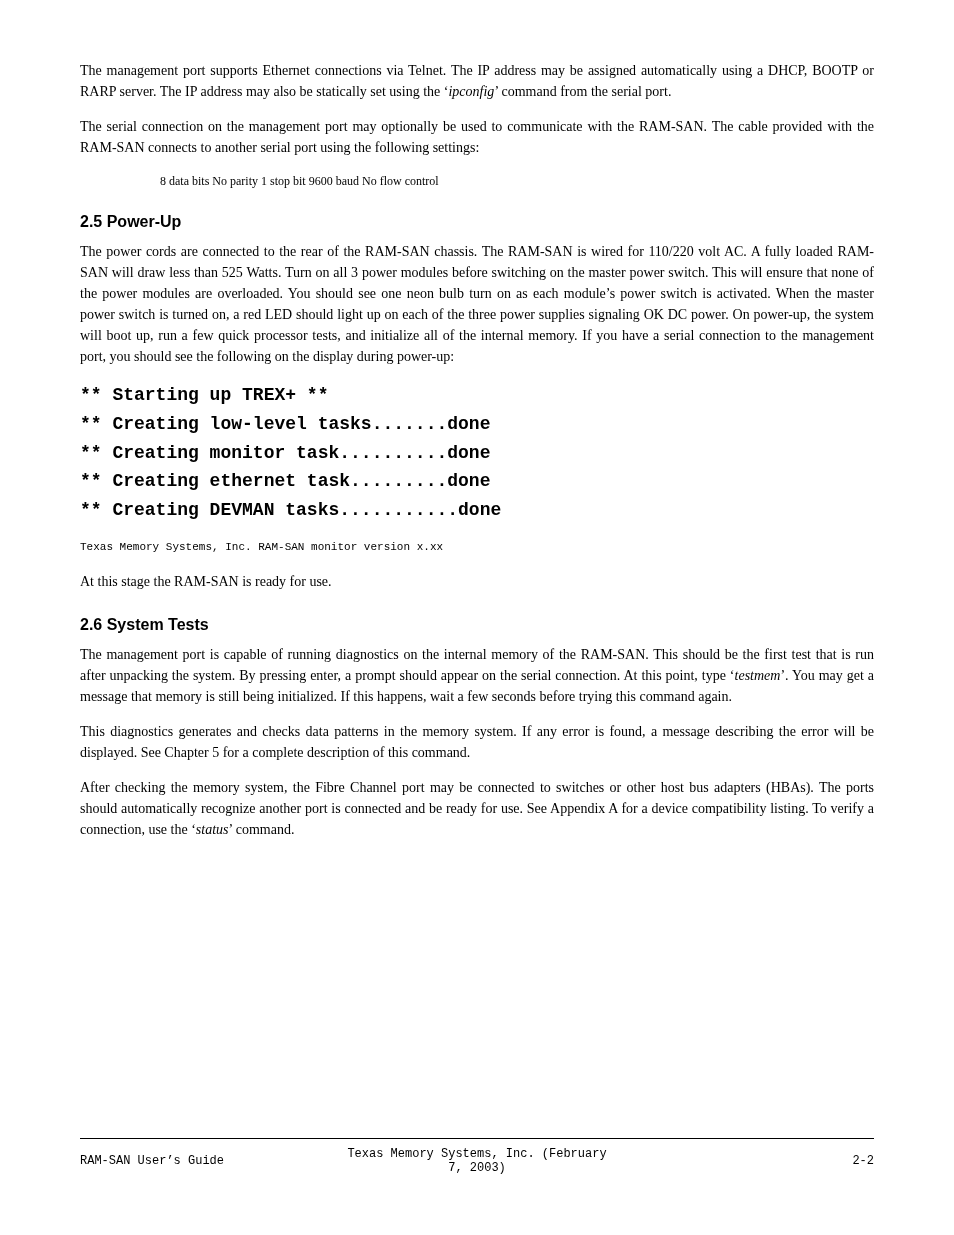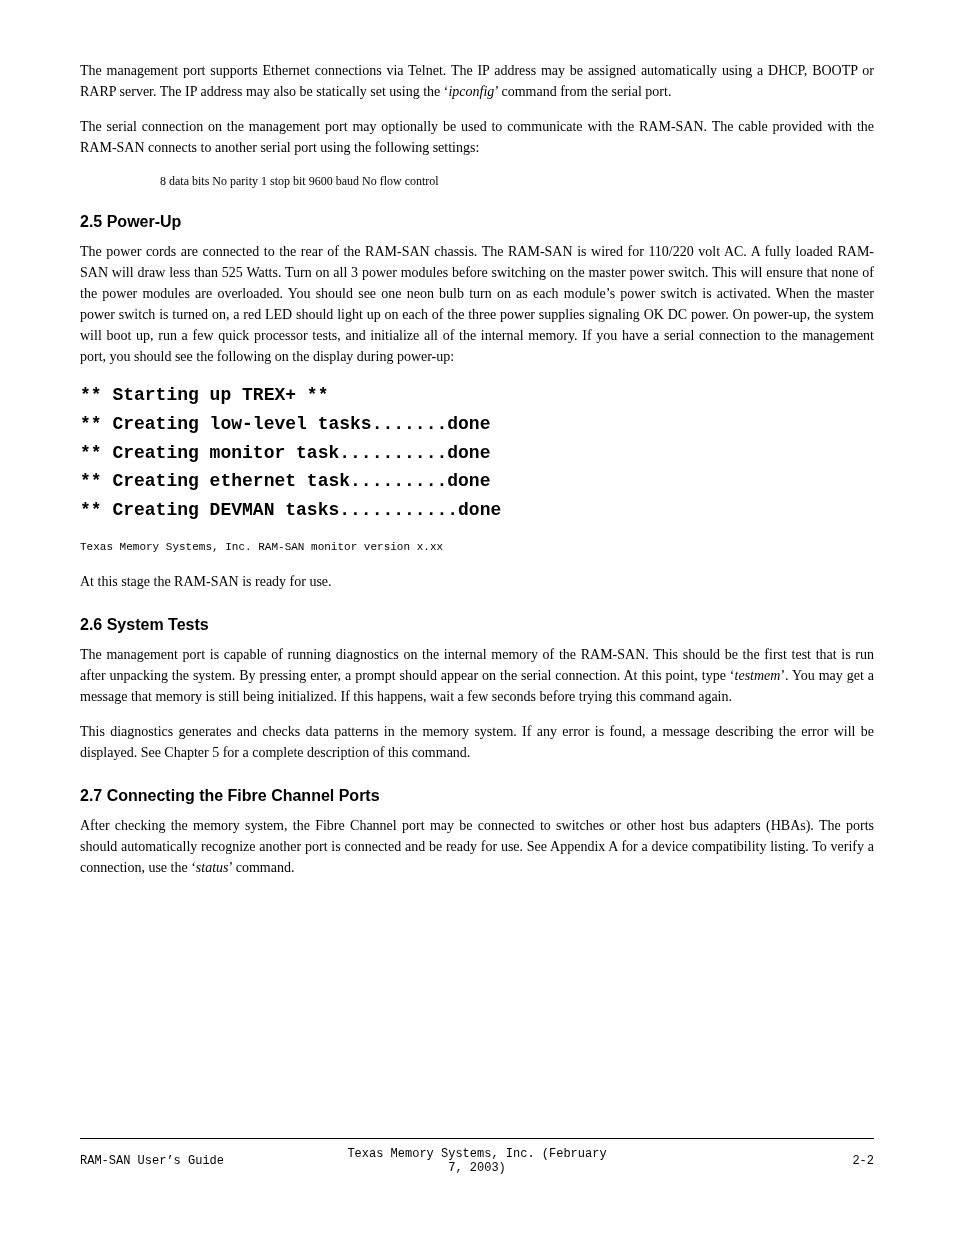--- a/index.html
+++ b/index.html
@@ -133,21 +133,20 @@
     <p class="paragraph">At this stage the RAM-SAN is ready for use.</p>
 
     <div class="section-heading">2.6 System Tests</div>
 
     <p class="paragraph">
       The management port is capable of running diagnostics on the internal memory of the RAM-SAN.  This should be the first test that is run after unpacking the system.  By pressing enter, a prompt should appear on the serial connection.  At this point, type ‘<span class="italic">testmem</span>’.  You may get a message that memory is still being initialized.  If this happens, wait a few seconds before trying this command again.
     </p>
 
     <p class="paragraph">This diagnostics generates and checks data patterns in the memory system.  If any error is found, a message describing the error will be displayed.  See Chapter 5 for a complete description of this command.</p>
 
-    <div class="section-heading">2.7 Connecting the Fibre Channel Ports</div>
 
     <p class="paragraph">
       After checking the memory system, the Fibre Channel port may be connected to switches or other host bus adapters (HBAs).  The ports should automatically recognize another port is connected and be ready for use.  See Appendix A for a device compatibility listing.  To verify a connection, use the ‘<span class="italic">status</span>’ command.
     </p>
 
   </div>
 
   <div class="footer">
     <div class="footer-left">RAM-SAN User’s Guide</div>
     <div class="footer-center">Texas Memory Systems, Inc. (February 7, 2003)</div>

